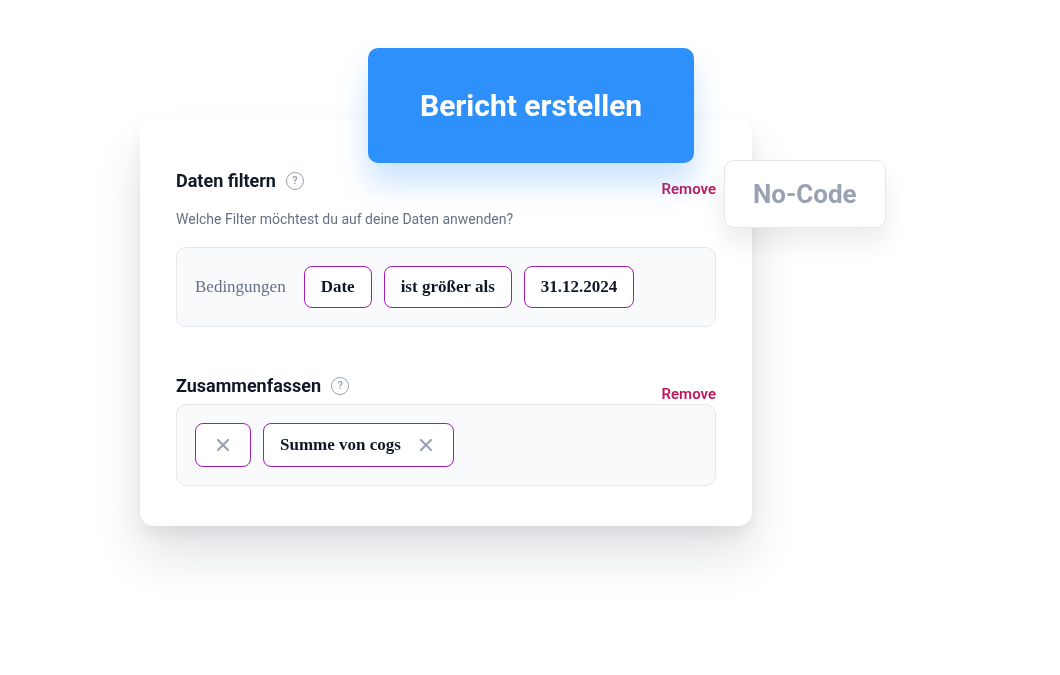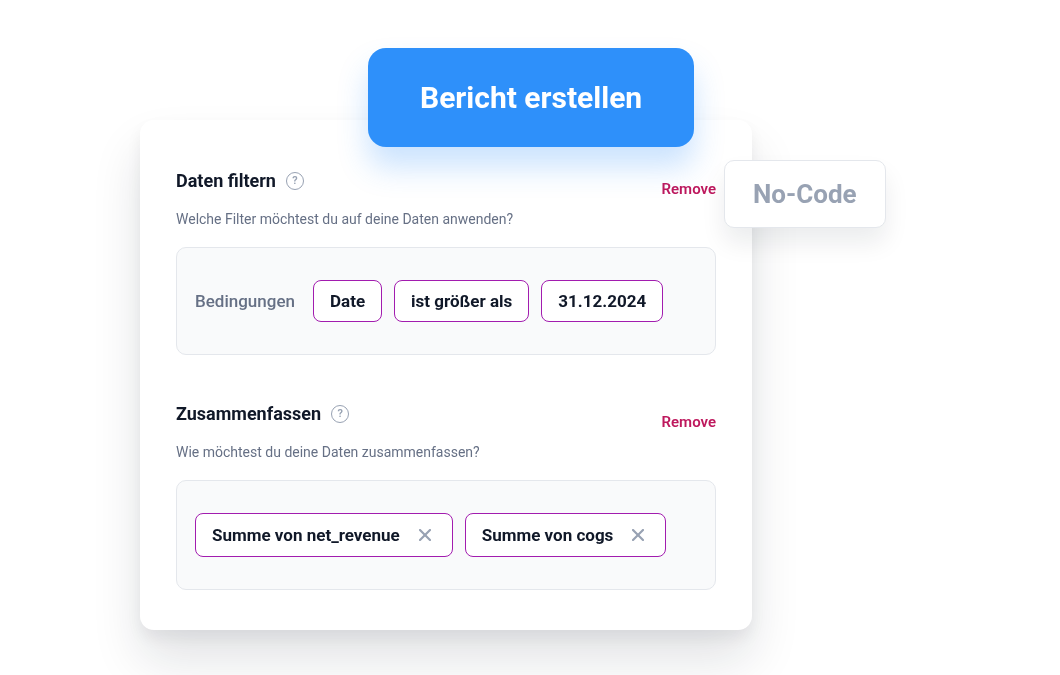--- a/index.html
+++ b/index.html
@@ -15,22 +15,22 @@
       position: relative;
     }
     .banner-primary {
       position: absolute;
       top: 48px;
       left: 368px;
       background: #2e90fa;
       color: #ffffff;
       font-size: 30px;
       font-weight: 700;
-      padding: 32px 52px;
-      border-radius: 18px;
+      padding: 40px 52px;
+      border-radius: 10px;
       box-shadow: 0 20px 30px rgba(46, 144, 250, 0.25);
       z-index: 2;
     }
     .banner-secondary {
       position: absolute;
       top: 112px;
       left: 724px;
       background: #ffffff;
       color: #98a2b3;
       font-size: 26px;
@@ -99,25 +99,26 @@
       color: #be185d;
       font-size: 15px;
       font-weight: 600;
       cursor: pointer;
       margin-top: 10px;
     }
     .chip-container {
       background: #f9fafb;
       border: 1px solid #e4e7ec;
       border-radius: 10px;
-      padding: 32px 18px;
+      padding: 18px 18px;
       display: flex;
       flex-wrap: wrap;
       align-items: center;
       gap: 12px;
+      font-family: Liberation Serif, serif;
     }
     .chip-label {
       color: #667085;
       font-size: 17px;
       font-weight: 500;
       margin-right: 6px;
     }
     .chip {
       background: #ffffff;
       border: 1px solid #a21caf;
@@ -183,27 +184,25 @@
     </div>
   </div>
 
   <div class="section">
     <div class="section-header">
       <div>
         <div class="section-title-row">
           <span class="section-title">Zusammenfassen</span>
           <span class="help-icon">?</span>
         </div>
-        <div class="section-subtitle">Wie möchtest du deine Daten zusammenfassen?</div>
       </div>
       <span class="remove-link">Remove</span>
     </div>
     <div class="chip-container">
       <div class="chip">
-        <span>Summe von net_revenue</span>
         <span class="chip-close">
           <svg viewBox="0 0 12 12" fill="none" stroke="currentColor" stroke-width="2.2" stroke-linecap="round">
             <line x1="1" y1="1" x2="11" y2="11"></line>
             <line x1="11" y1="1" x2="1" y2="11"></line>
           </svg>
         </span>
       </div>
       <div class="chip">
         <span>Summe von cogs</span>
         <span class="chip-close">

